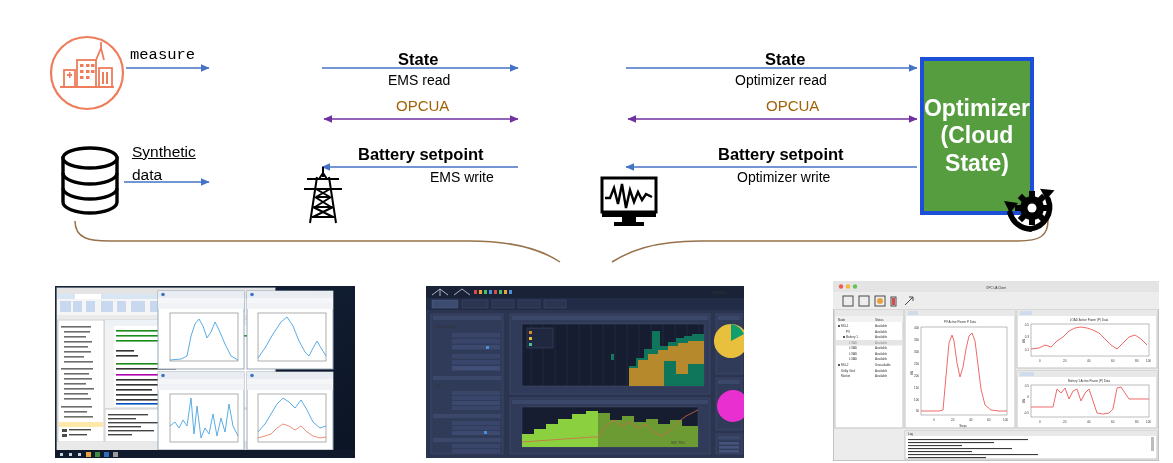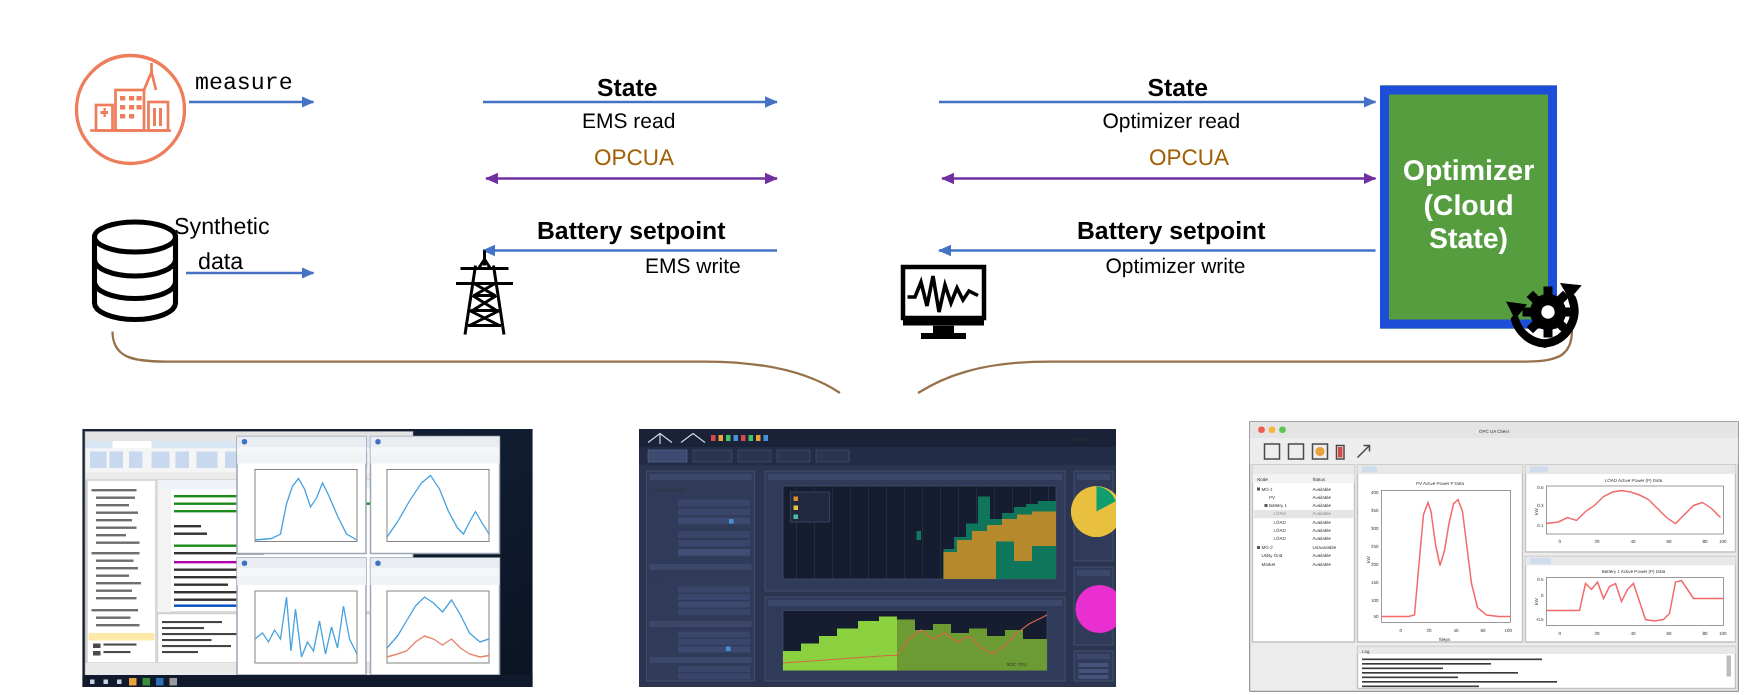--- a/index.html
+++ b/index.html
@@ -10,35 +10,35 @@
 
   
   .node{position:absolute;display:flex;align-items:center;justify-content:center;
         color:#fff;text-align:center;line-height:1.18;font-weight:600;}
   .node span{display:block;}
   #box-sim{left:212px;top:48px;width:110px;height:157px;background:#4472C4;
            border:1px solid #3a63ae;font-size:19px;}
   #box-ems{left:521px;top:50px;width:104px;height:155px;background:#00A650;
            border:1px solid #00934a;font-size:19px;}
   #box-opt{left:920px;top:57px;width:106px;height:150px;background:#569D40;
-           border:6px solid #1d4ed8;font-size:19px;}
+           border:4px solid #1d4ed8;font-size:23px;}
 
   
   .arrowsvg{position:absolute;left:0;top:0;width:1173px;height:463px;
             pointer-events:none;overflow:visible;}
 
   
   .lbl{position:absolute;white-space:nowrap;color:#000;}
   .lbl.bold{font-weight:bold;font-size:16.5px;}
   .lbl.sub{font-size:14px;}
   .lbl.opc{font-size:15px;color:#a16207;}
   .lbl.small{font-size:15.5px;}
 
   #lbl-measure{left:130px;top:46px;font-family:Liberation Mono, monospace;}
-  #lbl-synth1{left:116px;top:143px;}
+  #lbl-synth1{left:132px;top:143px;text-decoration:underline;}
   #lbl-synth2{left:132px;top:166px;}
 
   #lbl-state1{left:398px;top:50px;}
   #lbl-emsread{left:388px;top:72px;}
   #lbl-opcua1{left:396px;top:97px;}
   #lbl-batt1{left:358px;top:145px;}
   #lbl-emswrite{left:390px;top:169px;margin-left:40px;}
 
   #lbl-state2{left:765px;top:50px;}
   #lbl-optread{left:735px;top:72px;}

